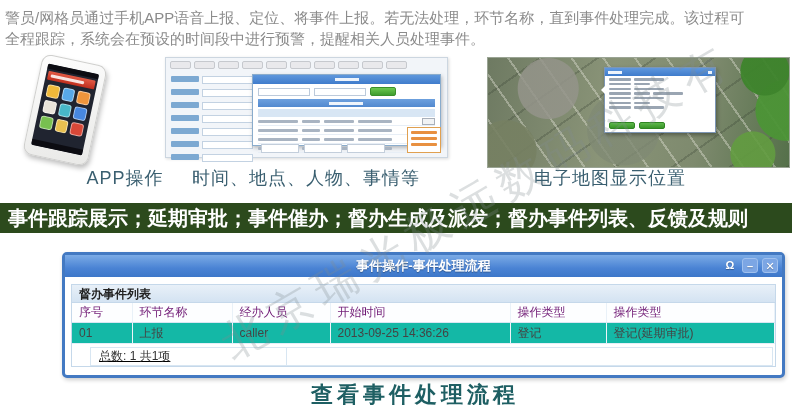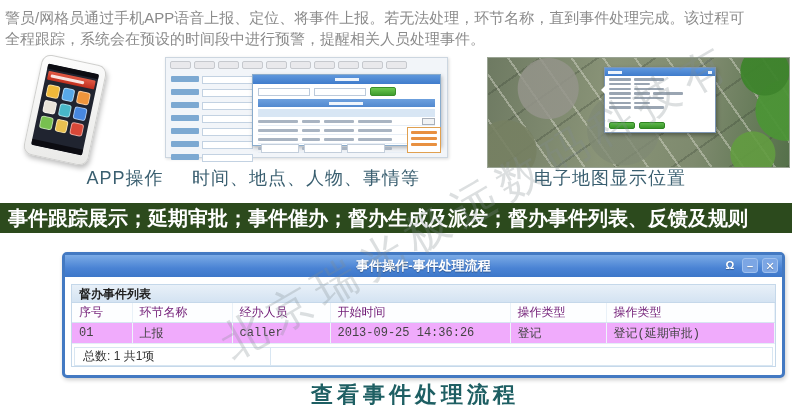--- a/index.html
+++ b/index.html
@@ -115,23 +115,23 @@
   .wc-refresh { background:transparent; }
   .wc-box { background:#7ca6e4; border:1px solid #9fc0ee; }
   .win-body { padding:7px 6px 0 6px; }
   .panel { border:1px solid #c5d8ea; }
   .sec-head { height:18px; line-height:18px; padding-left:7px; font-size:12px; font-weight:bold;
               color:#222; background:linear-gradient(#e8f0f8,#d4e3f2); border-bottom:1px solid #c5d8ea; }
   table.flow { width:100%; border-collapse:collapse; font-size:12px; color:#444; table-layout:fixed; }
   table.flow th { font-weight:normal; text-align:left; color:#701a75; height:18px; padding:1px 7px;
                   border-bottom:1px solid #d8e6f2; border-right:1px solid #e9f1f8; background:#fdfeff; }
   table.flow td { height:21px; padding:1px 7px; border-right:1px solid #eef4fa;
-                  border-bottom:1px solid #e4eef7; background:#f0abfc;font-family:Liberation Mono, monospace; }
+                  border-bottom:1px solid #e4eef7; background:#14b8a6; }
   .c1{width:60px}.c2{width:100px}.c3{width:98px}.c4{width:180px}.c5{width:96px}
-  .summary { margin:3px 2px 0 2px; border:1px solid #d8e6f2; height:19px; display:flex; }
+  .summary { margin:3px 2px 0 18px; border:1px solid #d8e6f2; height:19px; display:flex;text-decoration:underline; }
   .summary .sum-cell { width:196px; border-right:1px solid #d8e6f2; font-size:12px; color:#333;
                        line-height:17px; padding-left:8px; }
 
   
   .foot-cap { position:absolute; left:40px; top:380px; width:750px; text-align:center;
               font-size:22px; letter-spacing:4px; font-weight:bold; color:#1e5f63; }
 
   
   .wm { position:absolute; left:225px; top:318px; transform:rotate(-30deg); transform-origin:left center;
         font-size:44px; letter-spacing:9px; color:rgba(130,140,145,0.28); white-space:nowrap;

